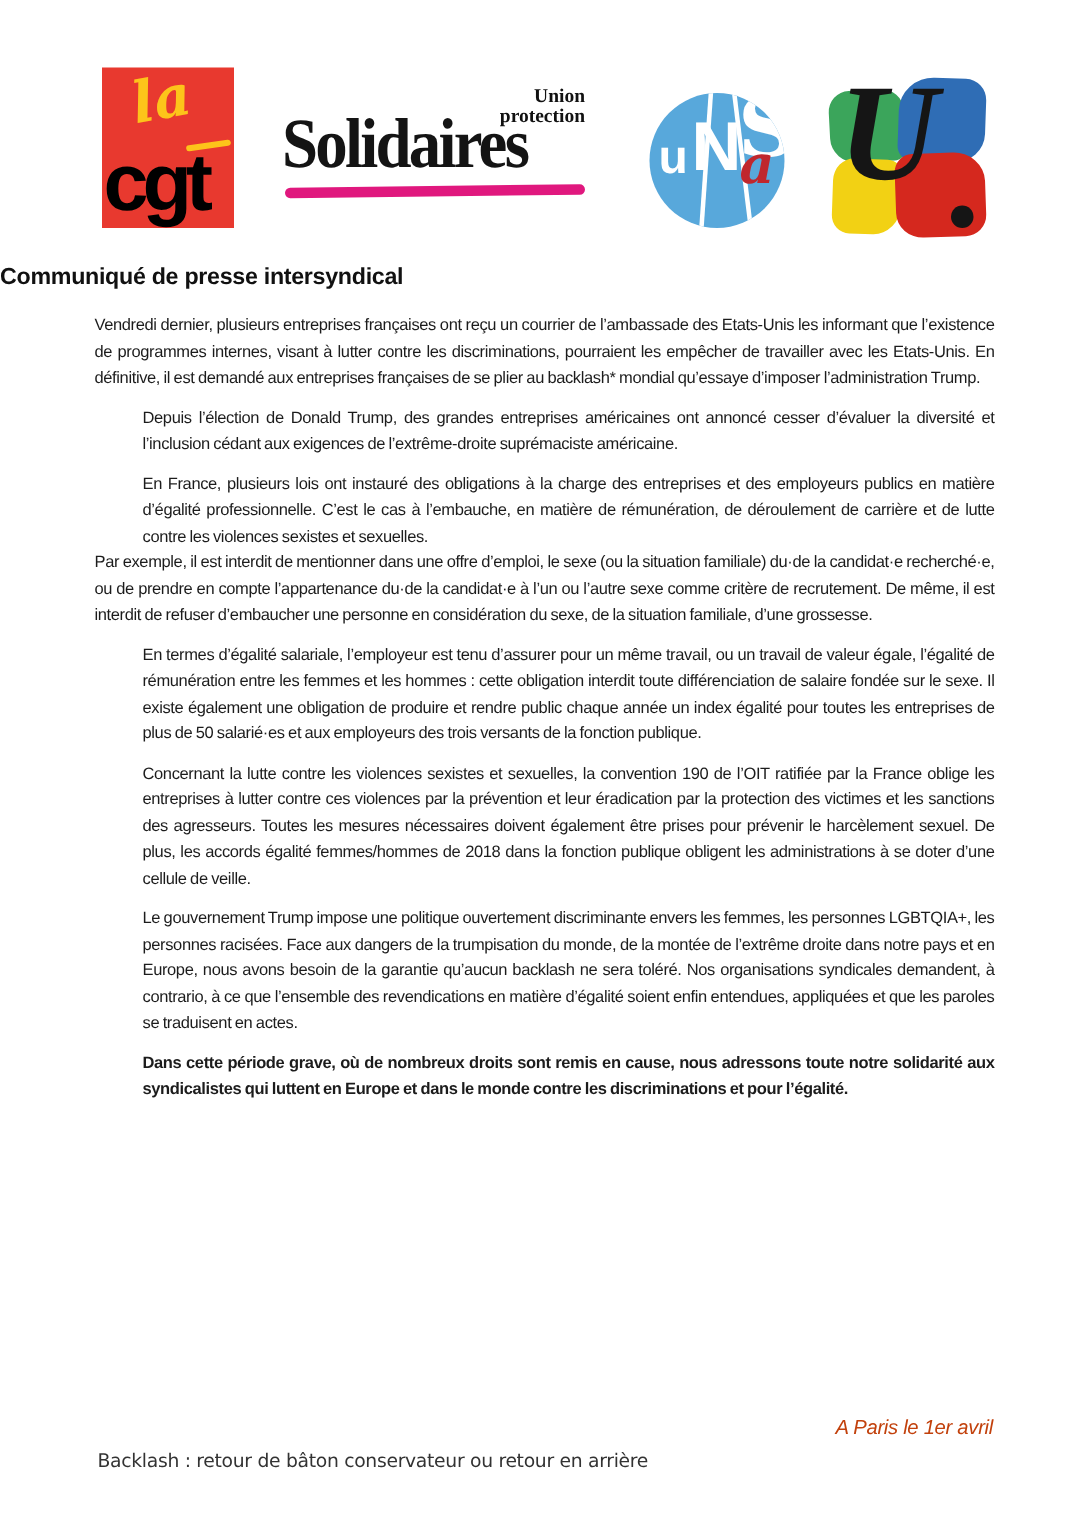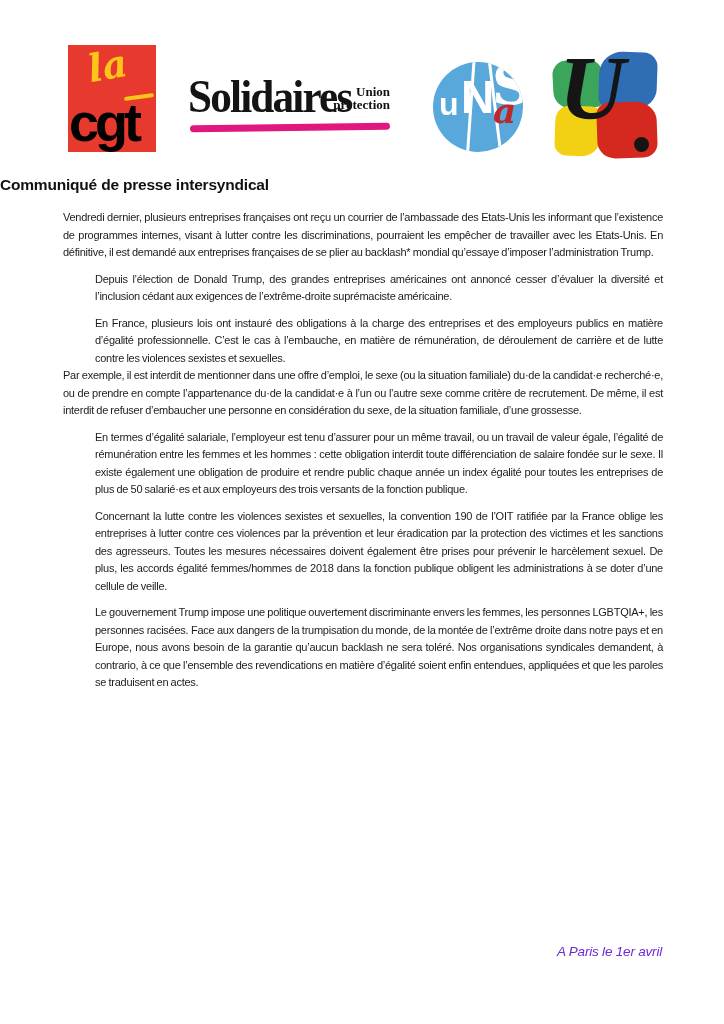--- a/index.html
+++ b/index.html
@@ -21,21 +21,21 @@
   .cgt-la-dash { position:absolute; top:50px; right:2px; width:30px; height:4px; background:#fdc41a; border-radius:2px; transform:rotate(-8deg); }
   .cgt-text {
     position:absolute; bottom:4px; left:1px; color:#000000; font-weight:bold;
     font-size:54px; line-height:0.95; letter-spacing:-4px; white-space:nowrap;margin-top:36px;
   }
 
   
   .logo-solidaires { position:absolute; left:188px; top:57px; width:206px; height:85px; }
   .union-syndicale {
     position:absolute; top:0; left:130px; width:72px; text-align:right;
-    font-family:"Liberation Serif", serif; font-size:13px; line-height:13px; color:#111; font-weight:bold;margin-top:28px;
+    font-family:"Liberation Serif", serif; font-size:13px; line-height:13px; color:#111; font-weight:bold;
   }
   .solidaires-text {
     position:absolute; top:16px; left:0; color:#141414;
     font-family:"Liberation Serif", serif; font-weight:bold; font-size:47px; line-height:1;
     letter-spacing:-2px; transform:scaleX(0.92); transform-origin:left center; white-space:nowrap;
   }
   .solidaires-underline { position:absolute; top:67px; left:2px; width:200px; height:7px; background:#e0187e; border-radius:4px; transform:rotate(-0.7deg); }
 
   
   .logo-unsa { position:absolute; left:433px; top:62px; width:90px; height:90px; border-radius:50%; background:#58a8db; overflow:hidden; }
@@ -69,21 +69,21 @@
   .body { position:absolute; top:209px; left:63px; width:600px; }
   .body p {
     margin:0; text-align:justify; font-size:11px; line-height:17.5px;
     letter-spacing:-0.25px; word-spacing:-0.5px; color:#1c1c1c;
   }
   .body p.gap { margin-top:9px;margin-left:32px; }
   .body p.bold { font-weight:bold; }
 
   .dateline {
     position:absolute; top:944px; right:62px; font-style:italic;
-    font-size:13.5px; letter-spacing:-0.2px; color:#6d28d9;
+    font-size:13.5px; letter-spacing:-0.2px; color:#c2410c;
   }
   .footnote {
     position:absolute; top:966px; left:65px; font-size:12.5px; color:#333333;
     font-family:"DejaVu Sans", sans-serif; letter-spacing:-0.2px;
   }
 </style>
 </head>
 <body>
 
 <div class="page">
@@ -128,18 +128,20 @@
   <div class="title">Communiqué de presse intersyndical</div>
 
   <div class="body">
     <p>Vendredi dernier, plusieurs entreprises françaises ont reçu un courrier de l’ambassade des Etats-Unis les informant que l’existence de programmes internes, visant à lutter contre les discriminations, pourraient les empêcher de travailler avec les Etats-Unis. En définitive, il est demandé aux entreprises françaises de se plier au backlash* mondial qu’essaye d’imposer l’administration Trump.</p>
     <p class="gap">Depuis l’élection de Donald Trump, des grandes entreprises américaines ont annoncé cesser d’évaluer la diversité et l’inclusion cédant aux exigences de l’extrême-droite suprémaciste américaine.</p>
     <p class="gap">En France, plusieurs lois ont instauré des obligations à la charge des entreprises et des employeurs publics en matière d’égalité professionnelle. C’est le cas à l’embauche, en matière de rémunération, de déroulement de carrière et de lutte contre les violences sexistes et sexuelles.</p>
     <p>Par exemple, il est interdit de mentionner dans une offre d’emploi, le sexe (ou la situation familiale) du·de la candidat·e recherché·e, ou de prendre en compte l’appartenance du·de la candidat·e à l’un ou l’autre sexe comme critère de recrutement. De même, il est interdit de refuser d’embaucher une personne en considération du sexe, de la situation familiale, d’une grossesse.</p>
     <p class="gap">En termes d’égalité salariale, l’employeur est tenu d’assurer pour un même travail, ou un travail de valeur égale, l’égalité de rémunération entre les femmes et les hommes : cette obligation interdit toute différenciation de salaire fondée sur le sexe. Il existe également une obligation de produire et rendre public chaque année un index égalité pour toutes les entreprises de plus de 50 salarié·es et aux employeurs des trois versants de la fonction publique.</p>
     <p class="gap">Concernant la lutte contre les violences sexistes et sexuelles, la convention 190 de l’OIT ratifiée par la France oblige les entreprises à lutter contre ces violences par la prévention et leur éradication par la protection des victimes et les sanctions des agresseurs. Toutes les mesures nécessaires doivent également être prises pour prévenir le harcèlement sexuel. De plus, les accords égalité femmes/hommes de 2018 dans la fonction publique obligent les administrations à se doter d’une cellule de veille.</p>
     <p class="gap">Le gouvernement Trump impose une politique ouvertement discriminante envers les femmes, les personnes LGBTQIA+, les personnes racisées. Face aux dangers de la trumpisation du monde, de la montée de l’extrême droite dans notre pays et en Europe, nous avons besoin de la garantie qu’aucun backlash ne sera toléré. Nos organisations syndicales demandent, à contrario, à ce que l’ensemble des revendications en matière d’égalité soient enfin entendues, appliquées et que les paroles se traduisent en actes.</p>
+    <p class="gap bold">Dans cette période grave, où de nombreux droits sont remis en cause, nous adressons toute notre solidarité aux syndicalistes qui luttent en Europe et dans le monde contre les discriminations et pour l’égalité.</p>
   </div>
 
   <div class="dateline">A Paris le 1er avril</div>
 
+  <div class="footnote">Backlash : retour de bâton conservateur ou retour en arrière</div>
 
 </div>
 
 </body></html>

